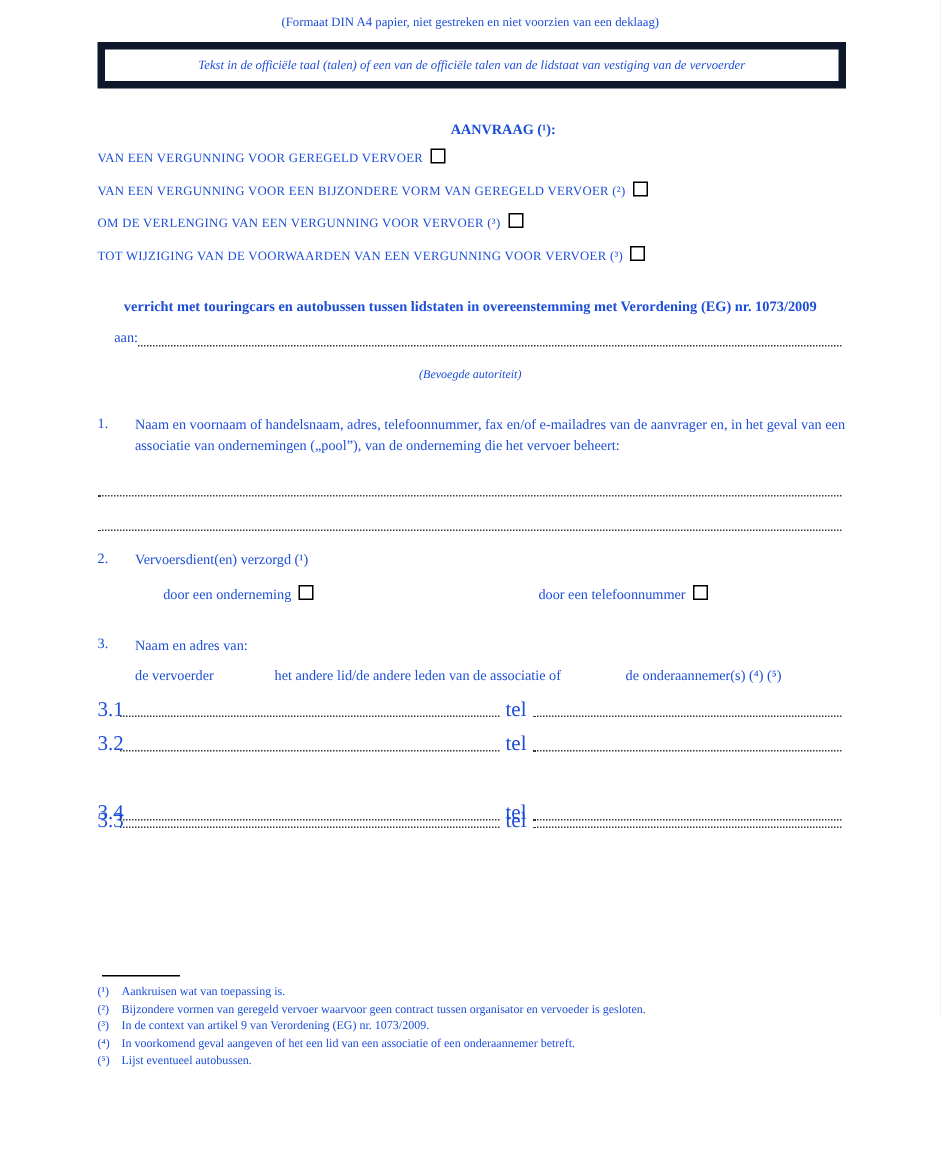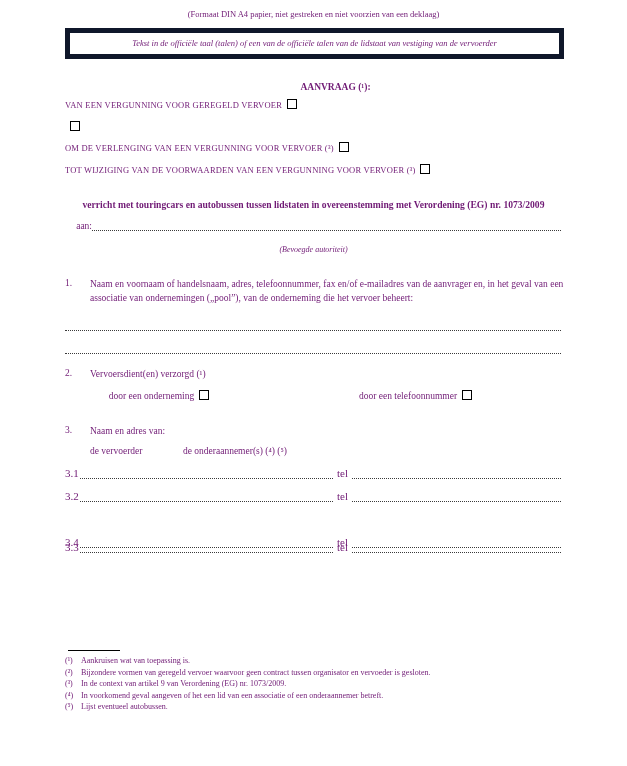--- a/index.html
+++ b/index.html
@@ -1,18 +1,18 @@
 <!DOCTYPE html>
 <html><head>
 <meta charset="utf-8">
 <style>
   html,body{margin:0;padding:0;background:#e9e9e9;}
   .page{
     position:relative;width:627px;height:766px;background:#ffffff;
-    font-family:"Liberation Serif","DejaVu Serif",serif;color:#701a75;
+    font-family:"Liberation Serif","DejaVu Serif",serif;color:#1d4ed8;
     overflow:hidden;margin:0 auto;
   }
   .abs{position:absolute;}
   .center{text-align:center;}
   .italic{font-style:italic;}
   .bold{font-weight:bold;}
   .nowrap{white-space:nowrap;}
 
   .top-note{top:9px;left:0;right:0;font-size:8.5px;}
   .lang-box{
@@ -45,21 +45,21 @@
   .item2-opts .c1{width:138px;}
   .item2-opts .c2{width:186px;}
   .item2-opts .c3{flex:1;}
 
   .item3{top:425px;left:65px;right:40px;}
   .item3-cols{top:446px;left:90px;right:30px;display:flex;font-size:9.5px;}
   .item3-cols .c1{width:93px;}
   .item3-cols .c2{width:234px;}
   .item3-cols .c3{flex:1;}
 
-  .r3{left:65px;right:66px;display:flex;align-items:center;font-size:11px;height:13px;}
+  .r3{left:65px;right:66px;display:flex;align-items:flex-start;font-size:14px;height:13px;}
   .r3 .num{width:15px;}
   .r3 .dots-a{width:253px;}
   .r3 .tel{margin:0 4px;}
   .r3 .dots-b{flex:1;}
   .r31{top:466px;} .r32{top:489px;} .r33{top:512px;margin-top:28px;} .r34{top:535px;}
 
   .footnotes{top:650px;left:65px;right:55px;}
   .fn-rule{width:52px;border-top:1px solid #000;margin:0 0 4px 3px;height:0;}
   .fn{display:flex;font-size:8px;line-height:11.6px;}
   .fn .fm{width:16px;}
@@ -73,21 +73,21 @@
   <div class="abs top-note center">(Formaat DIN A4 papier, niet gestreken en niet voorzien van een deklaag)</div>
 
   <div class="abs lang-box center italic">
     <span>Tekst in de officiële taal (talen) of een van de officiële talen van de lidstaat van vestiging van de vervoerder</span>
   </div>
 
   <div class="abs title center bold">AANVRAAG (¹):</div>
 
   <div class="abs options">
     <div class="nowrap"><span>VAN EEN VERGUNNING VOOR GEREGELD VERVOER</span><span class="cb"></span></div>
-    <div class="nowrap"><span class="cb"></span></div>
+    <div class="nowrap"><span>VAN EEN VERGUNNING VOOR EEN BIJZONDERE VORM VAN GEREGELD VERVOER (²)</span><span class="cb"></span></div>
     <div class="nowrap"><span>OM DE VERLENGING VAN EEN VERGUNNING VOOR VERVOER (³)</span><span class="cb"></span></div>
     <div class="nowrap"><span>TOT WIJZIGING VAN DE VOORWAARDEN VAN EEN VERGUNNING VOOR VERVOER (³)</span><span class="cb"></span></div>
   </div>
 
   <div class="abs subject center bold">verricht met touringcars en autobussen tussen lidstaten in overeenstemming met Verordening (EG) nr. 1073/2009</div>
 
   <div class="abs aan-row">
     <span class="lbl">aan:</span>
     <div class="fill"></div>
   </div>
@@ -109,20 +109,21 @@
     <div class="c1 nowrap"><span>door een onderneming</span><span class="cb"></span></div>
     <div class="c3 nowrap"><span>door een telefoonnummer</span><span class="cb"></span></div>
   </div>
 
   <div class="abs item3 num-item">
     <span class="num">3.</span>
     <span class="txt">Naam en adres van:</span>
   </div>
   <div class="abs item3-cols">
     <div class="c1">de vervoerder</div>
+    <div class="c2">het andere lid/de andere leden van de associatie of</div>
     <div class="c3">de onderaannemer(s) (⁴) (⁵)</div>
   </div>
 
   <div class="abs r3 r31">
     <span class="num">3.1</span>
     <div class="fill dots-a"></div>
     <span class="tel">tel</span>
     <div class="fill dots-b"></div>
   </div>
   <div class="abs r3 r32">

